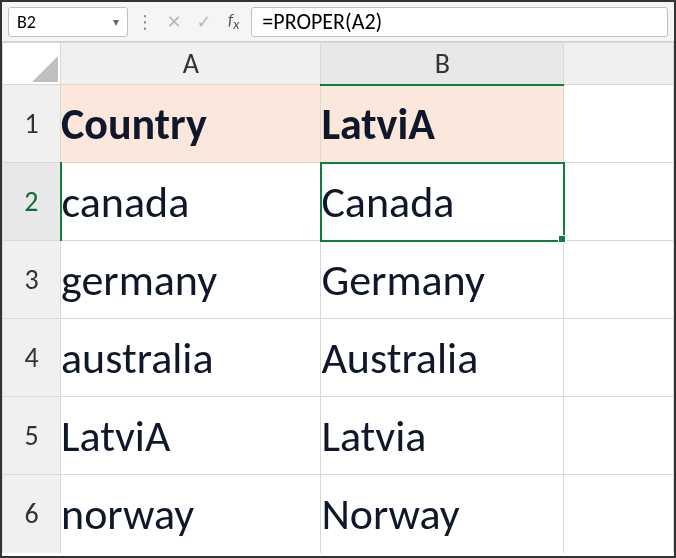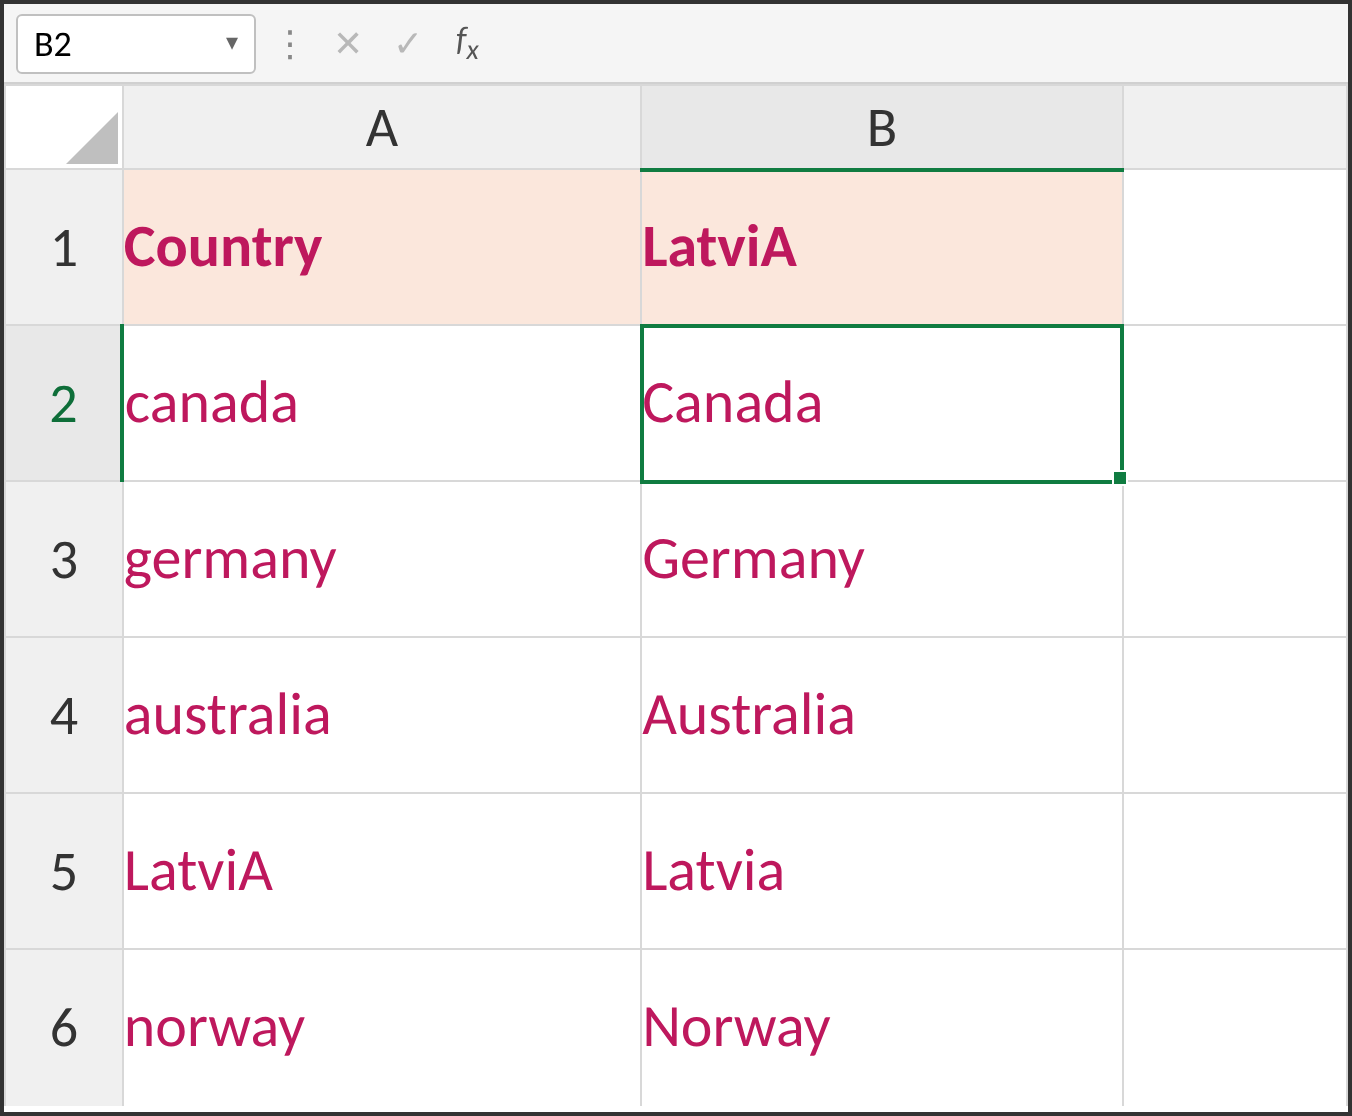--- a/index.html
+++ b/index.html
@@ -139,22 +139,22 @@
     .row-header.active {
       background: #e8e8e8;
       border-right: 2px solid #107c41;
       color: #0e6e39;
     }
     
     
     .cell {
       height: 78px;
       padding: 0 12px;
-      font-size: 30px;
-      color: #be185d;
+      font-size: 44px;
+      color: #0f172a;
       text-align: left;
       vertical-align: middle;
       background: #ffffff;
       position: relative;
     }
     .cell.header-cell {
       background: #fbe7dc;
       font-weight: bold;
     }
     .cell.selected {
@@ -183,20 +183,21 @@
 
 <div class="formula-bar">
   <div class="name-box">
     <span class="name-box-value">B2</span>
     <span class="name-box-chevron">▾</span>
   </div>
   <span class="fb-divider">⋮</span>
   <span class="fb-button">✕</span>
   <span class="fb-button">✓</span>
   <span class="fb-fx">f<sub>x</sub></span>
+  <input class="formula-input" type="text" value="=PROPER(A2)" style="">
 </div>
 
 <div class="grid-wrapper">
   <table class="sheet">
     <tbody>
         <tr>
       <th class="corner-cell">
         <div class="corner-triangle"></div>
       </th>
       <th class="col-header col-a">A</th>

